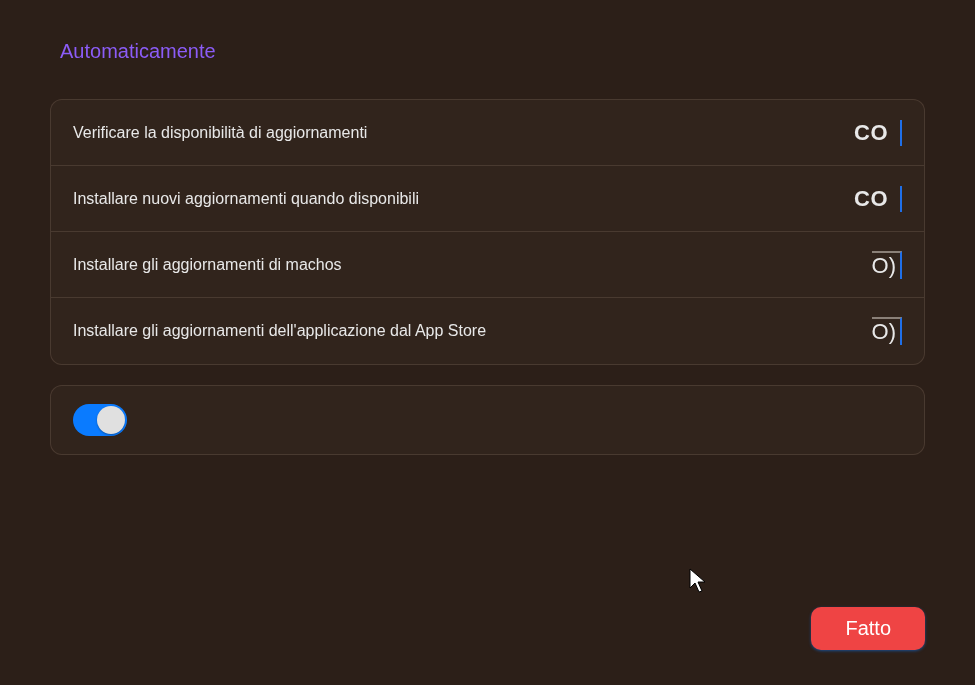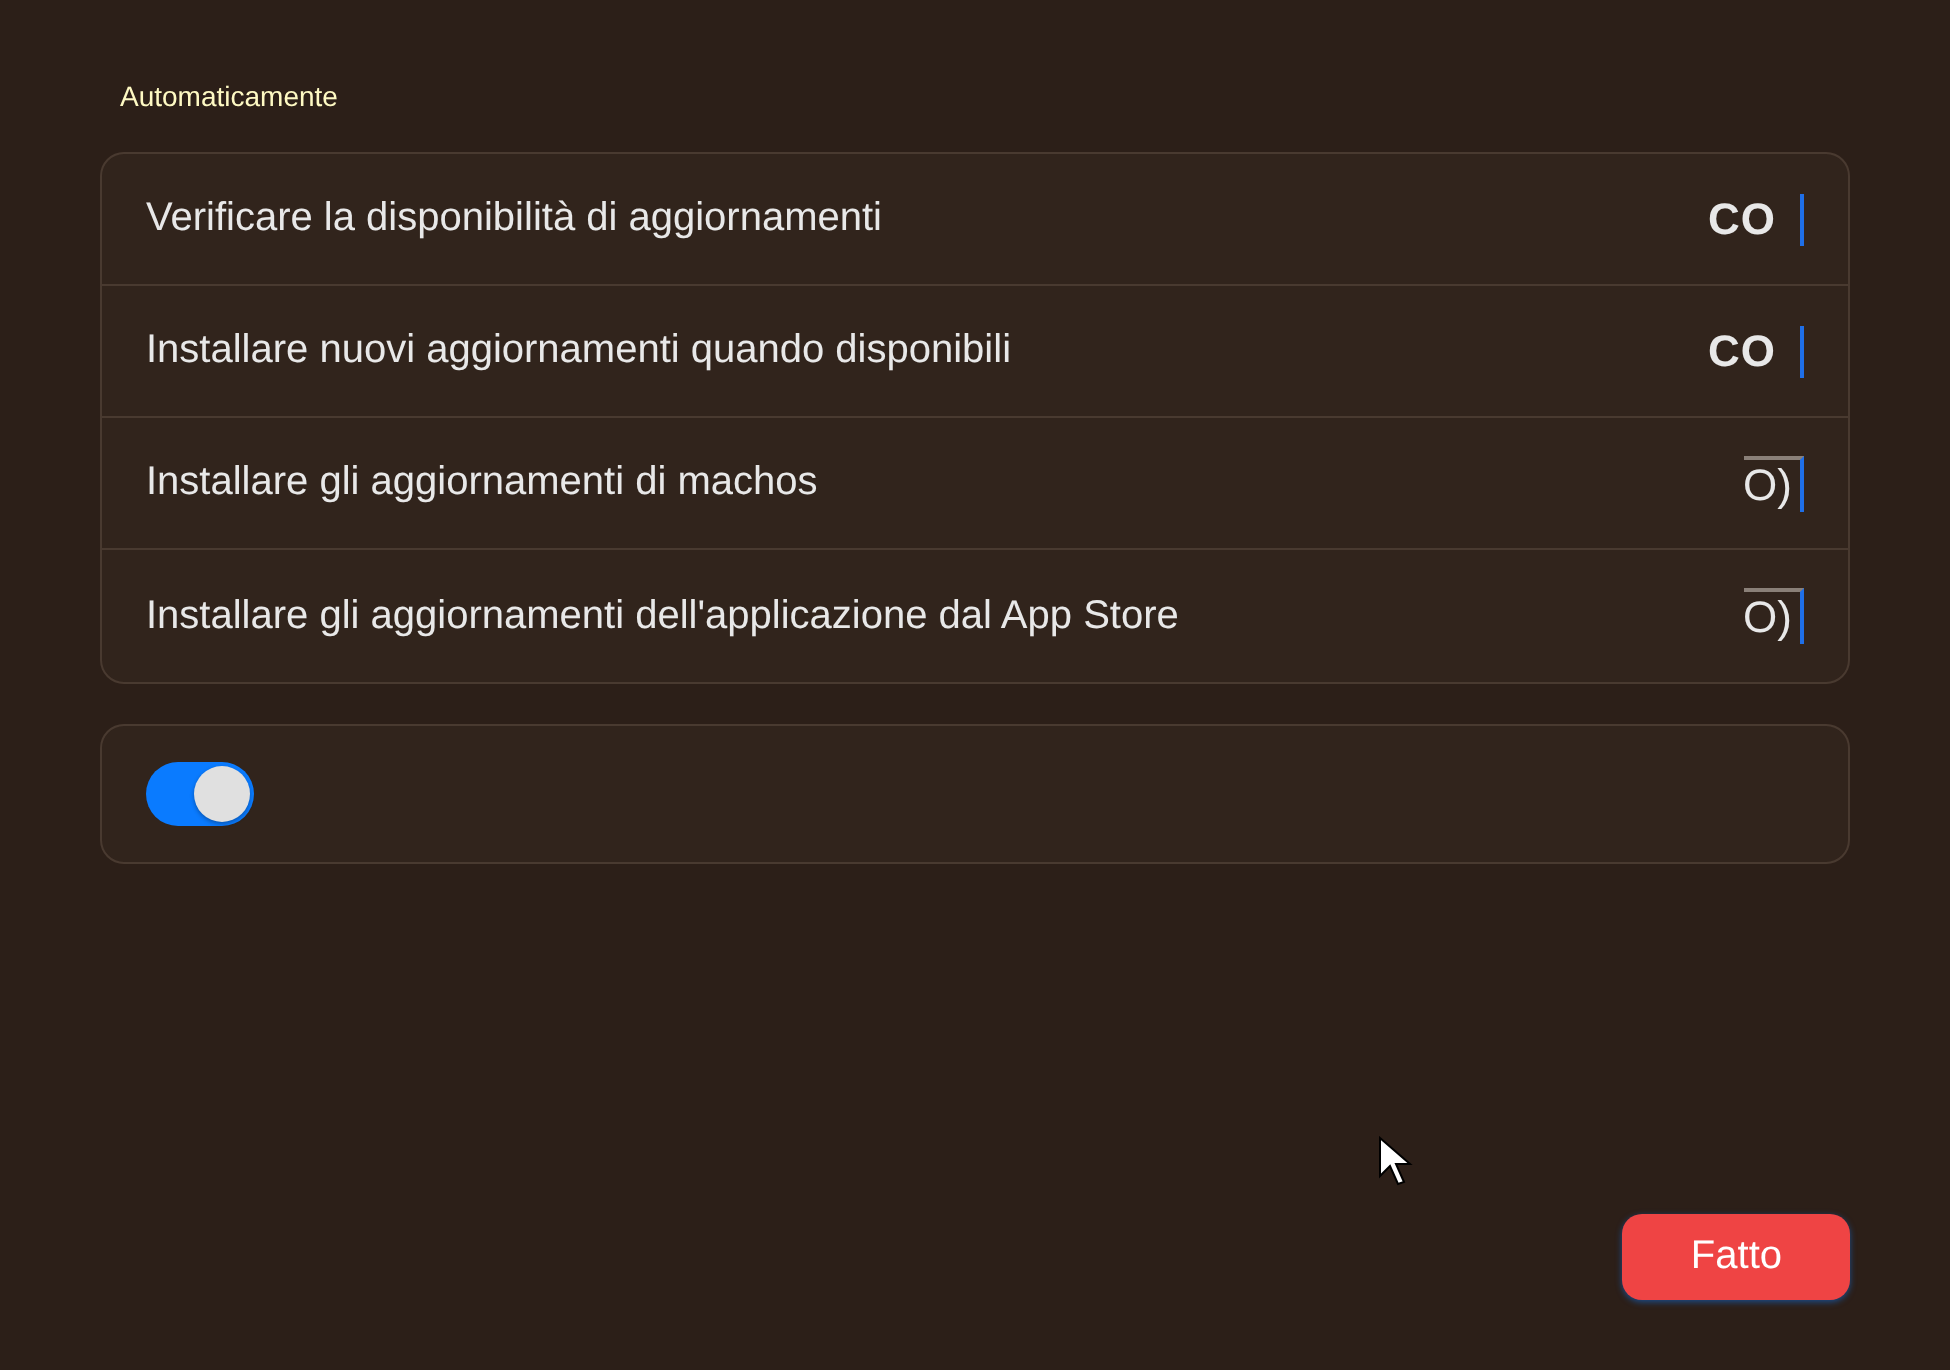--- a/index.html
+++ b/index.html
@@ -13,23 +13,23 @@
       background: #2c1f18;
       font-family: -apple-system, BlinkMacSystemFont, "Segoe UI", Helvetica, Arial, sans-serif;
       color: #e8e8e8;
       overflow: hidden;
       position: relative;
     }
     .panel {
       padding: 40px 50px 30px 50px;
     }
     .section-header {
-      font-size: 14px;
-      color: #fef9c3;
-      margin-bottom: 20px;
+      font-size: 20px;
+      color: #8b5cf6;
+      margin-bottom: 36px;
       padding-left: 10px;
     }
     .group {
       background: rgba(60, 45, 36, 0.35);
       border: 1px solid rgba(120, 100, 85, 0.35);
       border-radius: 12px;
       margin-bottom: 20px;
       overflow: hidden;
     }
     .row {
@@ -37,21 +37,21 @@
       align-items: center;
       justify-content: space-between;
       padding: 18px 22px;
       border-bottom: 1px solid rgba(120, 100, 85, 0.35);
       min-height: 66px;
     }
     .row:last-child {
       border-bottom: none;
     }
     .row-label {
-      font-size: 20px;
+      font-size: 16px;
       color: #e8e8e8;
       flex: 1;
     }
     .toggle-text {
       font-size: 22px;
       font-weight: 600;
       color: #e8e8e8;
       letter-spacing: 0.5px;
       padding-right: 12px;
       border-right: 2px solid #1f6fe8;

